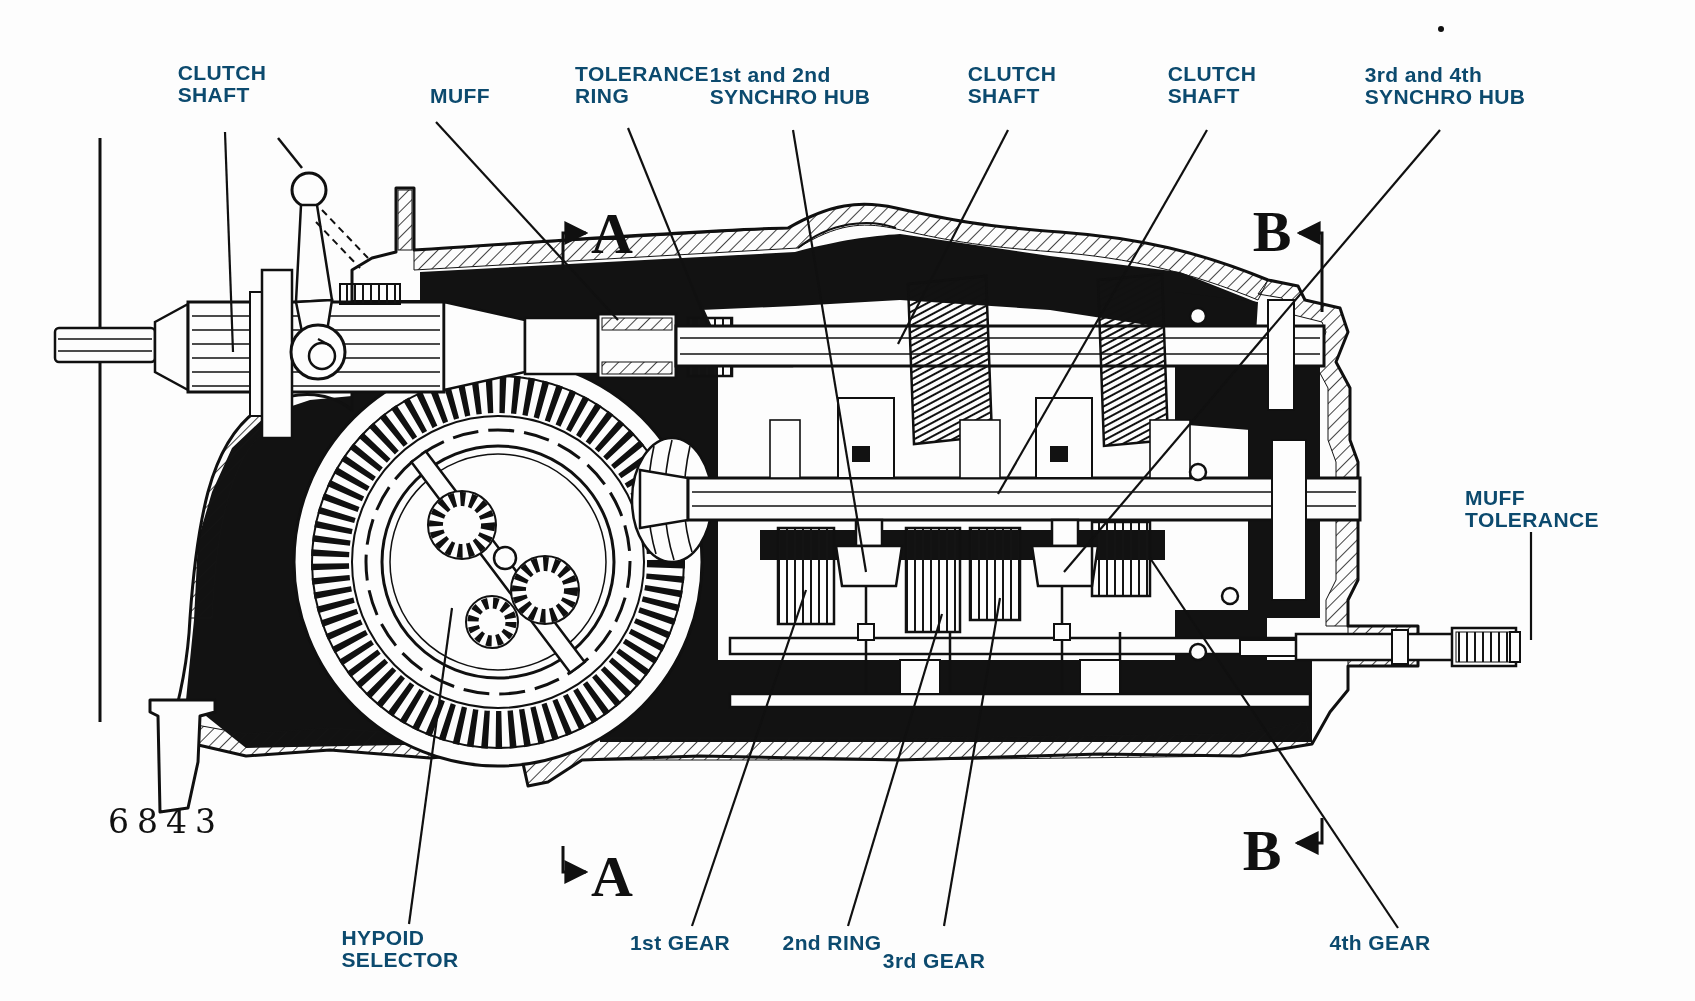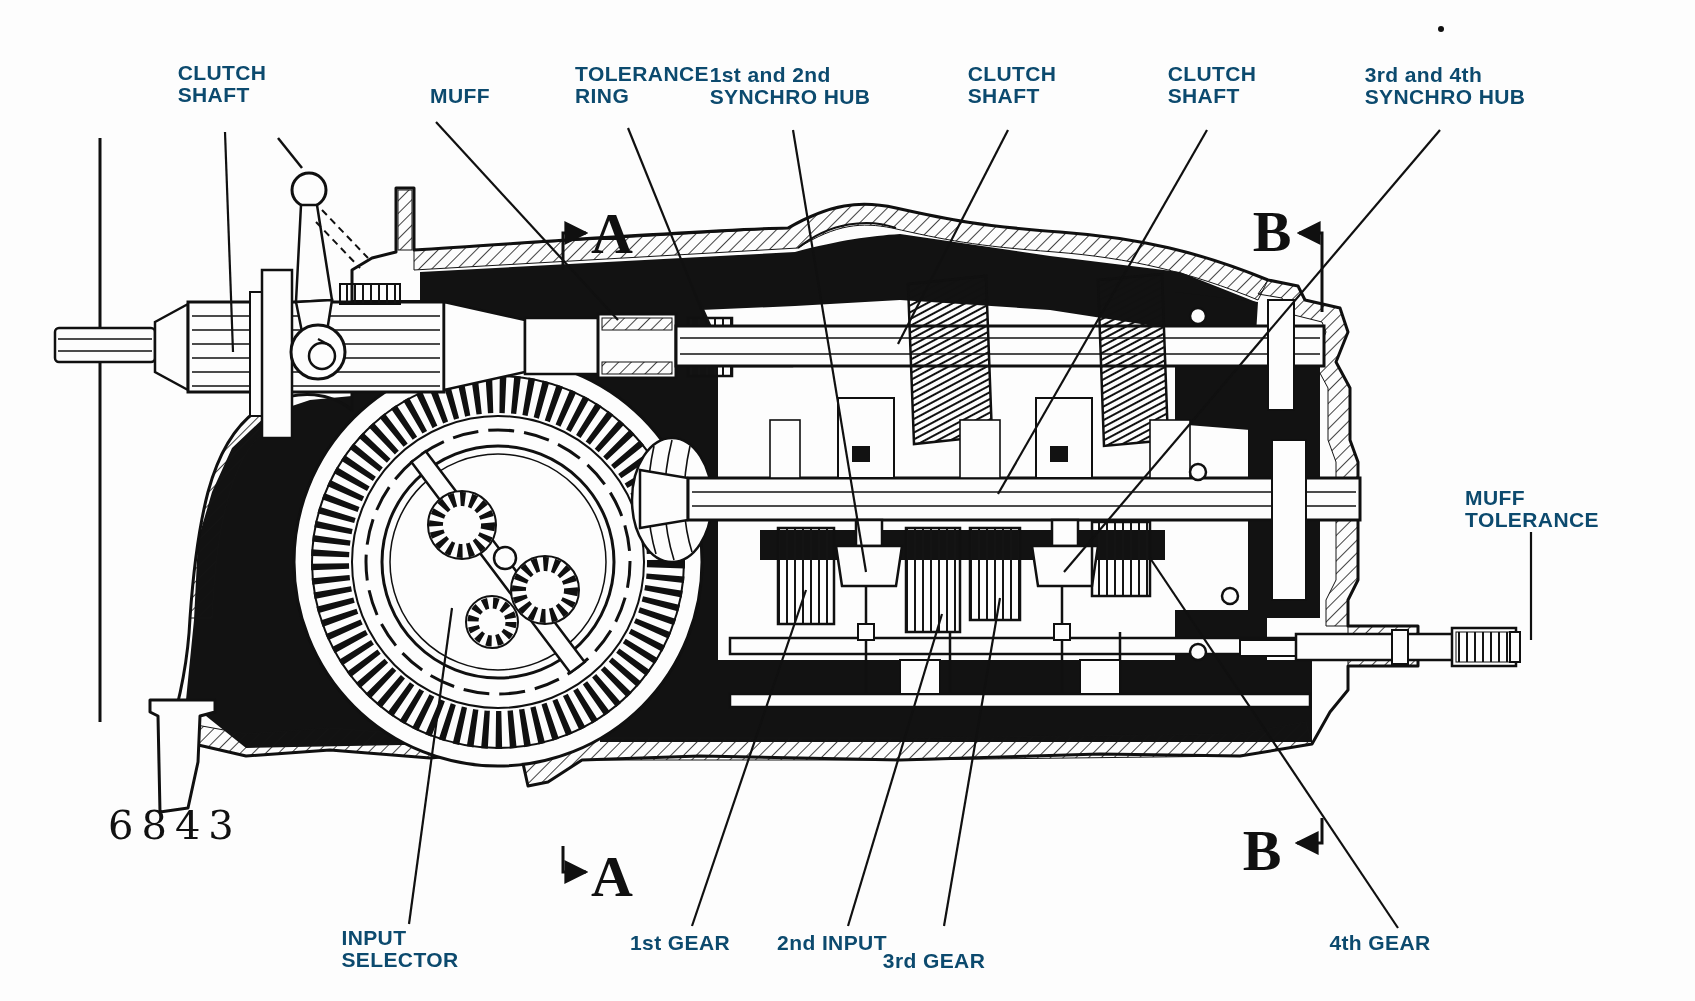--- a/index.html
+++ b/index.html
@@ -3,21 +3,21 @@
 <meta charset="utf-8">
 <style>
   html,body{margin:0;padding:0;background:#ffffff;}
   #canvas{position:relative;width:1695px;height:1001px;background:#fdfdfd;overflow:hidden;
           font-family:"Liberation Sans",sans-serif;color:#111;}
   #drawing{position:absolute;left:0;top:0;}
   .lbl{position:absolute;transform:translate(-50%,0);text-align:left;
        font:700 21px "Liberation Sans",sans-serif;letter-spacing:.4px;
        color:#0c4a6e;line-height:22px;white-space:nowrap;}
   .lbl span{display:block;}
-  .fig-num{position:absolute;font-family:"DejaVu Serif",serif;font-size:40px;
+  .fig-num{position:absolute;font-family:"DejaVu Serif",serif;font-size:33px;
            letter-spacing:8px;color:#101010;}
   .sec-letter{font-family:"Liberation Serif",serif;font-weight:700;font-size:58px;fill:#101010;}
 </style>
 </head>
 <body>
 
 <div id="canvas">
 
   <svg id="drawing" width="1695" height="1001" viewBox="0 0 1695 1001">
     <defs>
@@ -241,28 +241,28 @@
   </div>
   <div class="lbl" style="left:1445px;top:64px">
     <span>3rd and 4th</span>
     <span>SYNCHRO HUB</span>
   </div>
   <div class="lbl" style="left:1532px;top:487px">
     <span>MUFF</span>
     <span>TOLERANCE</span>
   </div>
   <div class="lbl" style="left:400px;top:927px">
-    <span>INPUT</span>
+    <span>HYPOID</span>
     <span>SELECTOR</span>
   </div>
   <div class="lbl" style="left:680px;top:932px">
     <span>1st GEAR</span>
   </div>
   <div class="lbl" style="left:832px;top:932px">
-    <span>2nd INPUT</span>
+    <span>2nd RING</span>
   </div>
   <div class="lbl" style="left:934px;top:950px">
     <span>3rd GEAR</span>
   </div>
   <div class="lbl" style="left:1380px;top:932px">
     <span>4th GEAR</span>
   </div>
 
   <div class="fig-num" style="left:108px;top:802px">6843</div>
 

